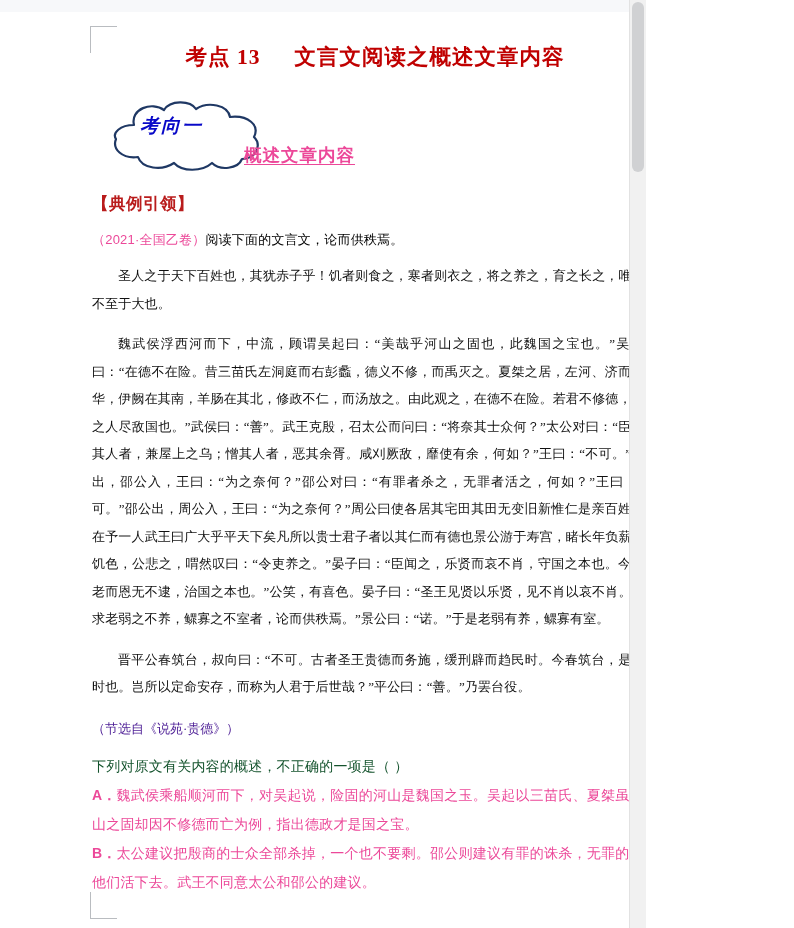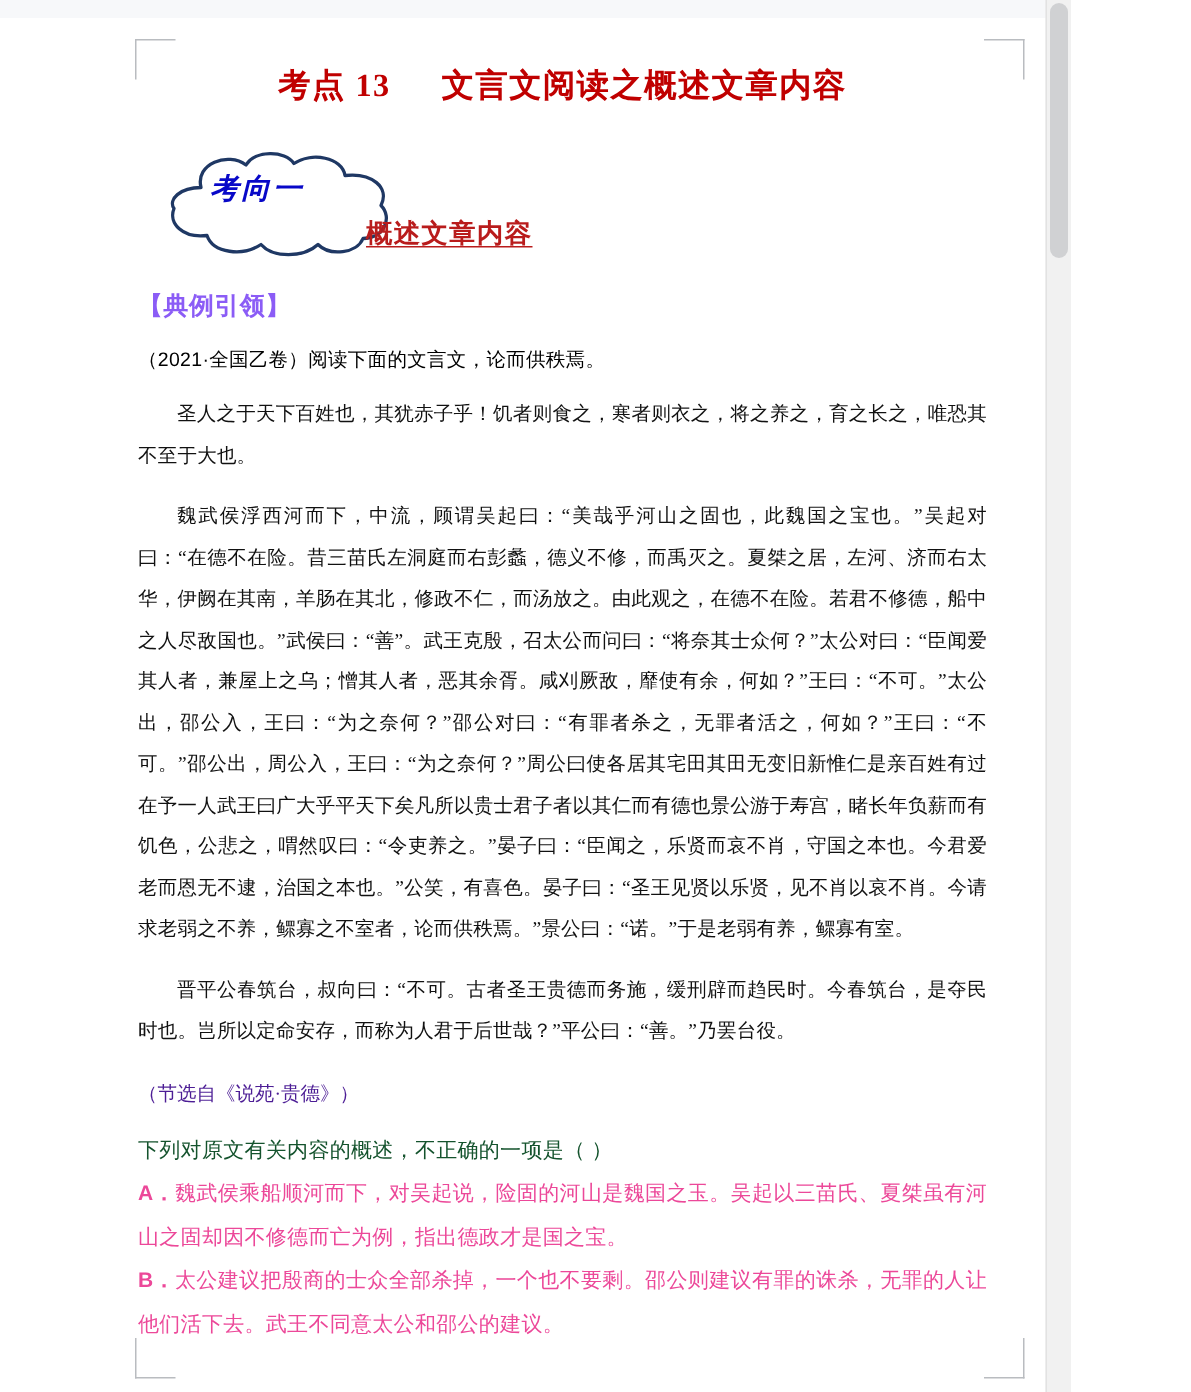--- a/index.html
+++ b/index.html
@@ -10,21 +10,21 @@
   body {
     width: 794px;
     height: 928px;
     overflow: hidden;
     font-family: "Liberation Serif", "DejaVu Serif", serif;
   }
 
   
   #viewport {
     position: relative;
-    width: 714px;
+    width: 646px;
     height: 928px;
     background: #f7f8fa;
     overflow: hidden;
   }
   #page {
     position: absolute;
     left: 0;
     top: 12px;
     width: 778px;
     height: 916px;
@@ -130,47 +130,47 @@
     letter-spacing: 2px;
     white-space: nowrap;
   }
   .section-heading {
     position: absolute;
     left: 152px;
     top: 44px;
     font-family: "Liberation Sans", "DejaVu Sans", sans-serif;
     font-weight: bold;
     font-size: 17.5px;
-    color: #b91c1c;
+    color: #ec4899;
     text-decoration: underline;
     text-underline-offset: 3px;
     letter-spacing: 1px;
     white-space: nowrap;
     text-align: right;
   }
 
   
   .lead-tag {
     font-family: Liberation Mono, monospace;
     font-weight: bold;
     font-size: 16.5px;
-    color: #8b5cf6;
+    color: #b91c1c;
     letter-spacing: 0.5px;
     margin-top: 2px;
   }
 
   .prompt-line {
     font-family: "Liberation Sans", "DejaVu Sans", sans-serif;
     font-size: 13px;
     color: #000000;
     margin-top: 16px;
     letter-spacing: 0.2px;
   }
   .prompt-line .src {
-    color: #000000;
+    color: #ec4899;
   }
 
   
   .passage {
     font-family: "Liberation Serif", "DejaVu Serif", serif;
     font-size: 13px;
     color: #111111;
     line-height: 27.5px;
     text-align: justify;
     text-indent: 26px;

